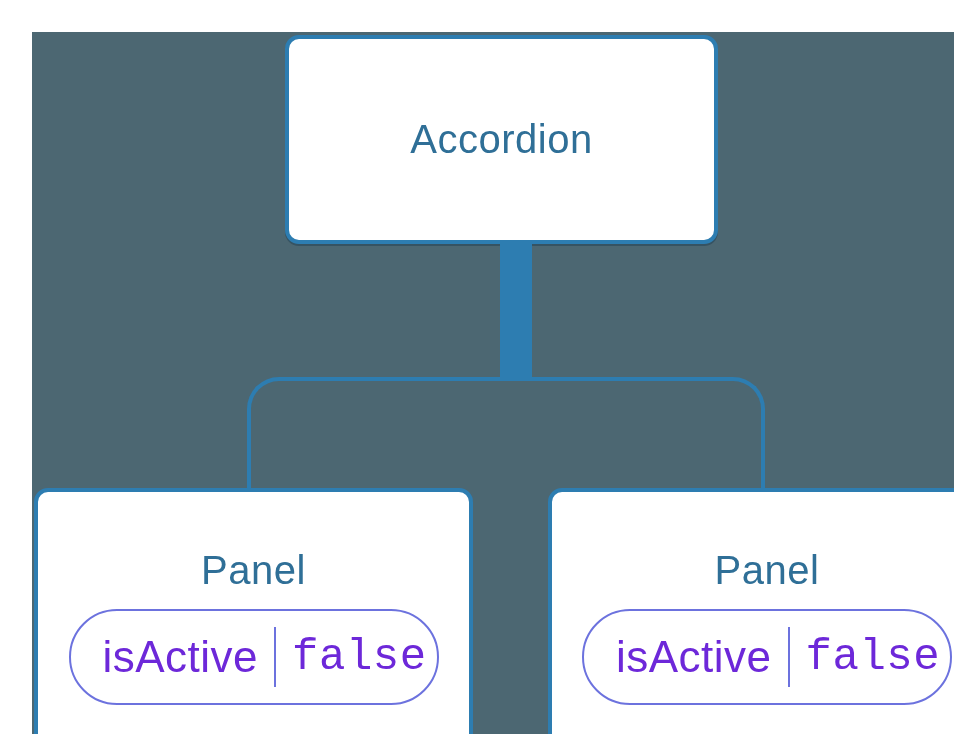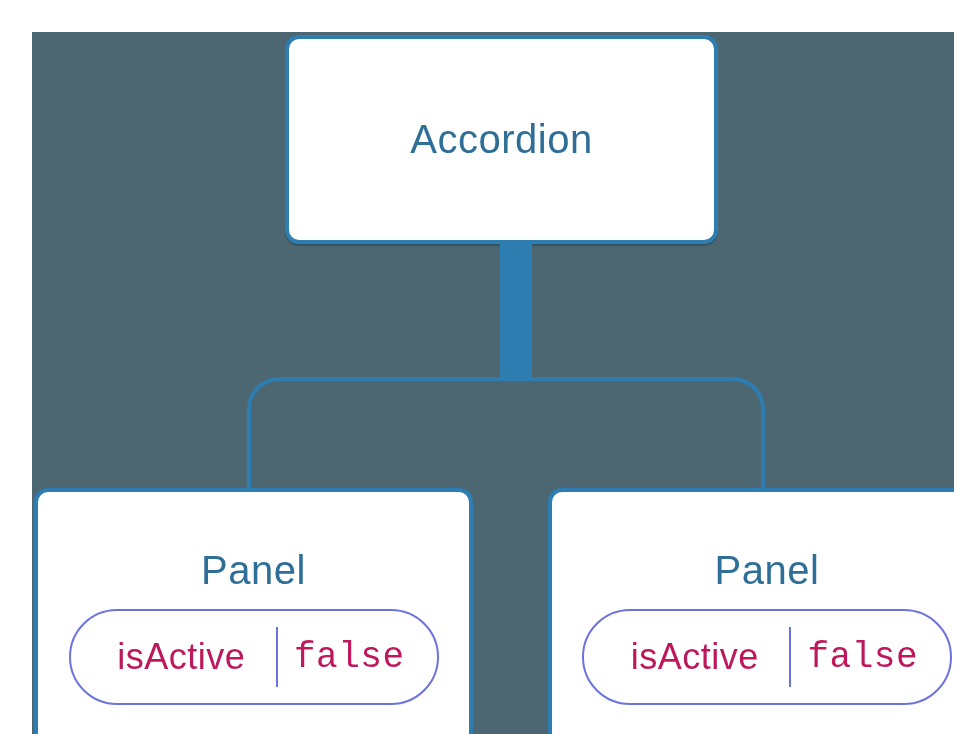--- a/index.html
+++ b/index.html
@@ -76,22 +76,22 @@
     border-radius: 48px;
     display: flex;
     align-items: stretch;
     background: #FFFFFF;
     overflow: hidden;
   }
   .prop-name, .prop-value {
     display: flex;
     align-items: center;
     justify-content: center;
-    color: #be185d;
-    font-size: 36px;
+    color: #6d28d9;
+    font-size: 44px;
     letter-spacing: 0.5px;
   }
   .prop-name {
     width: 214px;
     border-right: 2.5px solid #6C72DE;
   }
   .prop-value { flex: 1; font-family: Liberation Mono, monospace; }
 </style>
 </head>
 <body>

